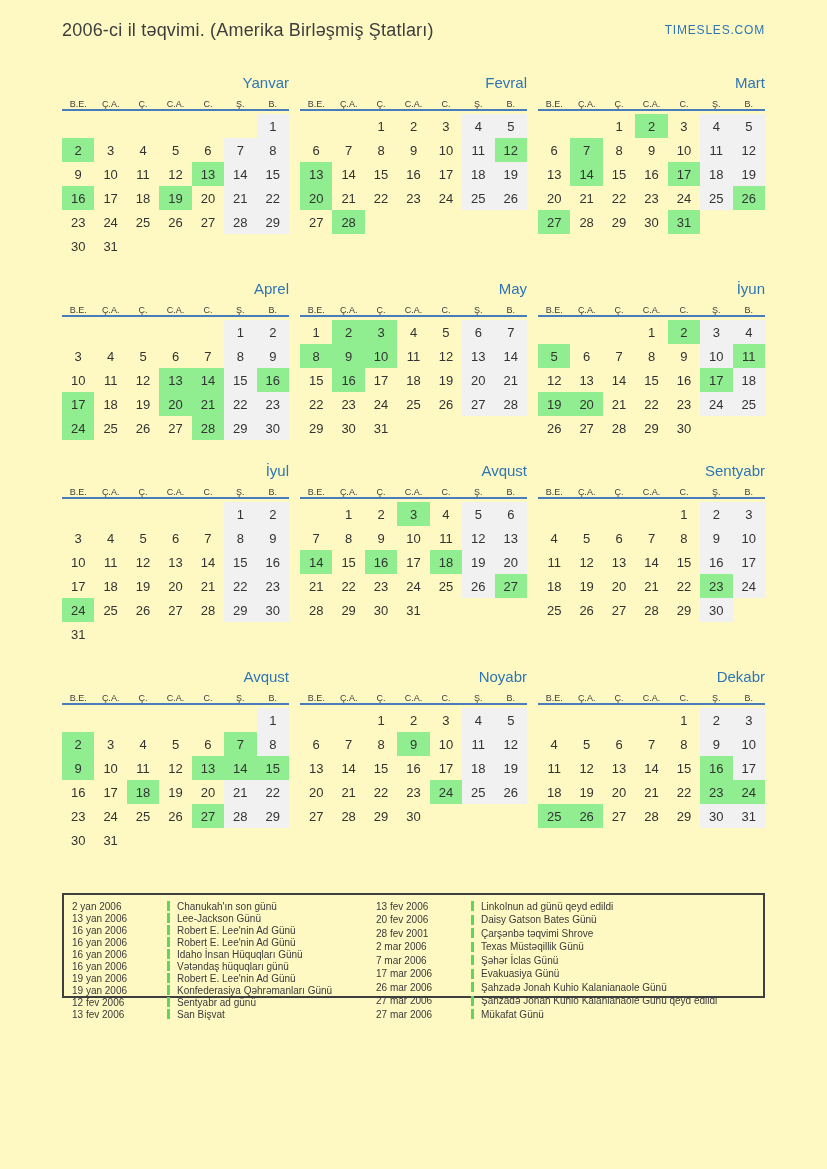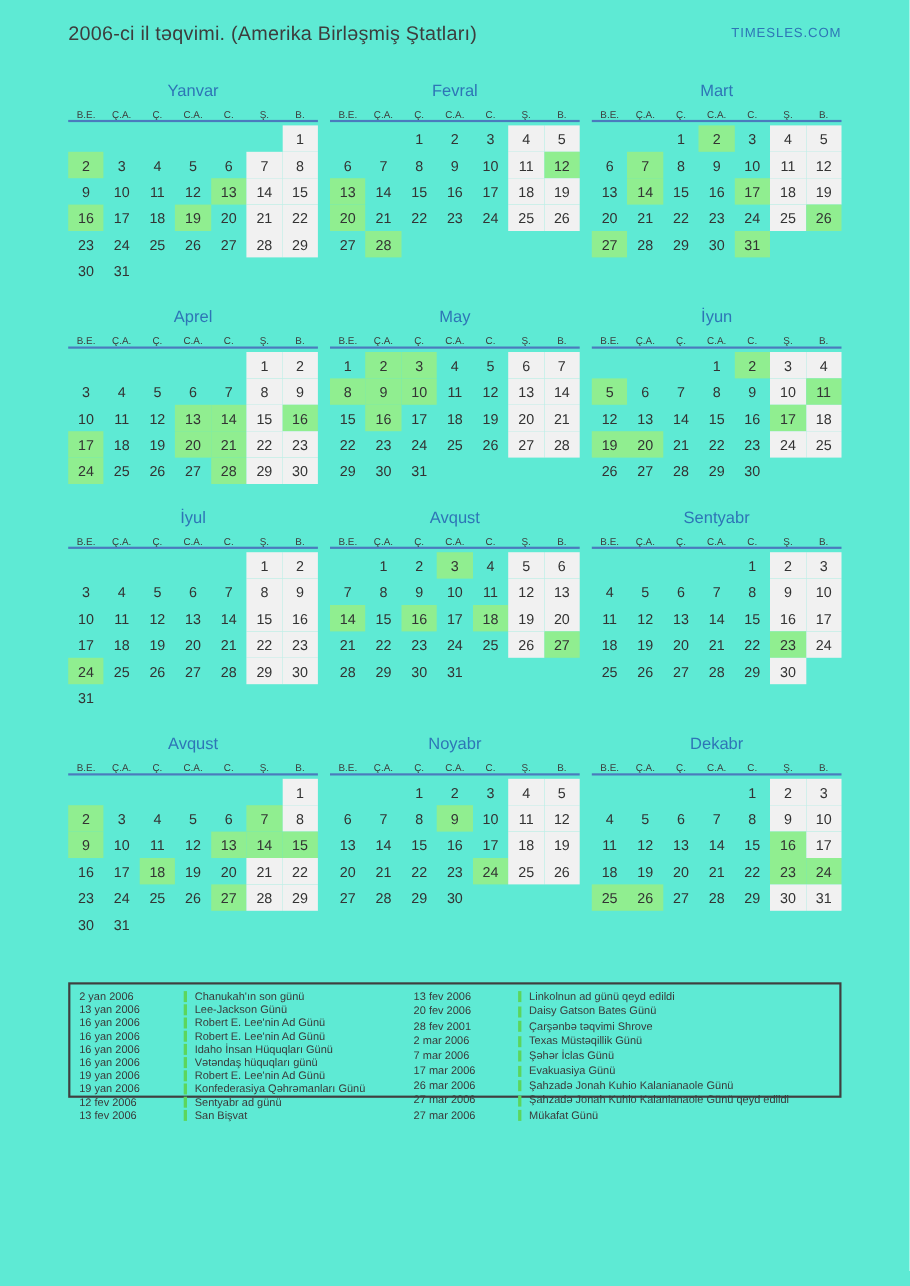--- a/index.html
+++ b/index.html
@@ -1,38 +1,38 @@
 <!DOCTYPE html>
 <html style="--accent: #2e75b6; --rule: #4a7bbd; --hl: #90ee90; --weekend: #f1f1f1; --bar: #5cd65c;"><head>
 <meta charset="utf-8">
 <style>
   * { margin:0; padding:0; box-sizing:border-box; }
   html,body { background:#ffffff; }
   .page {
     position:relative;
     width:827px; height:1169px;
-    background:#5eead4;
+    background:#fef9c3;
     font-family:"Liberation Sans", sans-serif;
     overflow:hidden;
   }
   .header {
     position:absolute; top:20px; left:62px; width:703px;
     display:flex; justify-content:space-between; align-items:flex-start;
   }
   .page-title { font-size:18px; color:#3d3d3d; letter-spacing:0.2px; }
   .site-link { font-size:12px; color:var(--accent,#2e75b6); letter-spacing:0.8px; margin-top:3px; }
 
   .months {
     position:absolute; top:74px; left:62px; width:703px;
     display:grid; grid-template-columns:repeat(3,1fr);
     column-gap:11px; row-gap:22px;
   }
   .month { width:227px; }
   .month-title {
-    text-align:center; color:var(--accent,#2e75b6);
+    text-align:right; color:var(--accent,#2e75b6);
     font-size:15px; height:20px; margin-bottom:5px;
   }
   .weekdays {
     display:grid; grid-template-columns:repeat(7,1fr);
     border-bottom:2px solid var(--rule,#4a7bbd);
     padding-bottom:0;
   }
   .wd { text-align:center; font-size:9px; color:#3c3c3c; }
   .days {
     display:grid; grid-template-columns:repeat(7,1fr);

